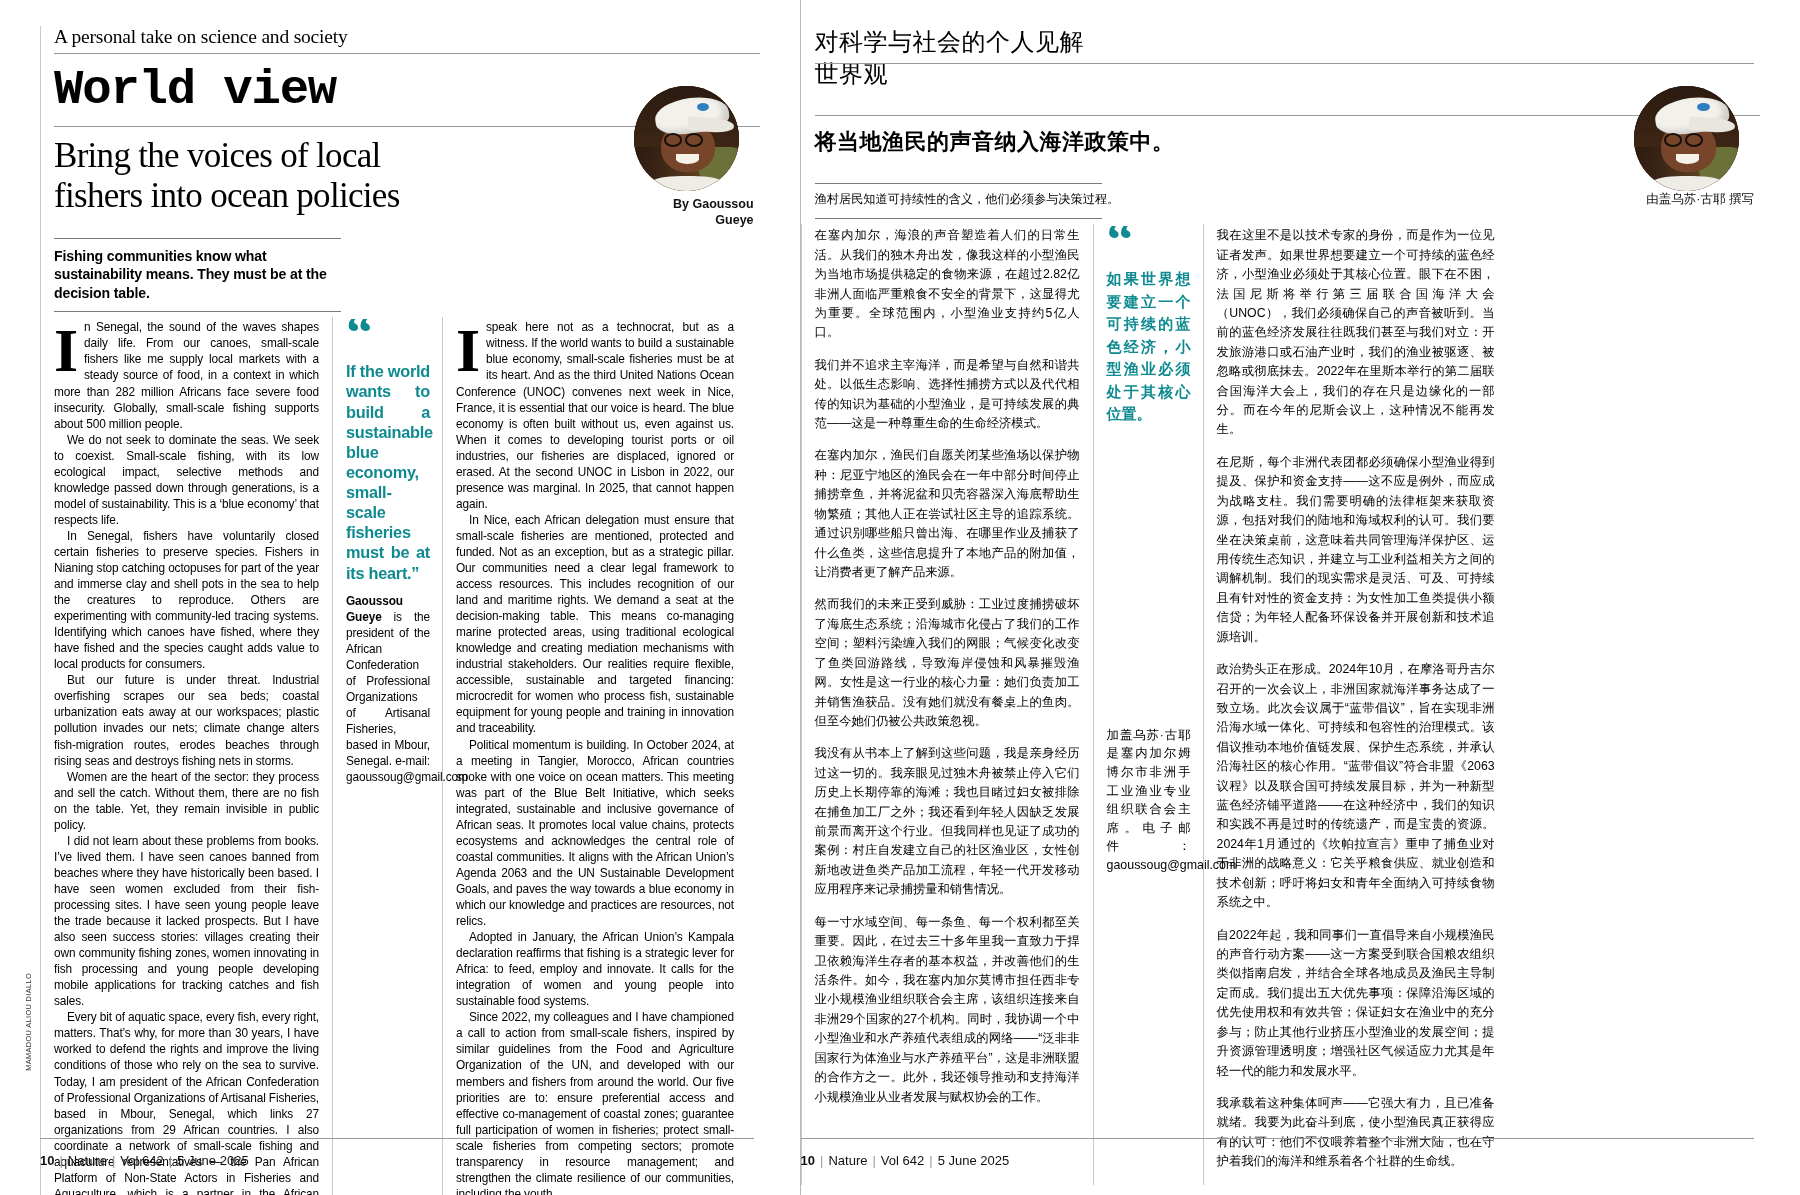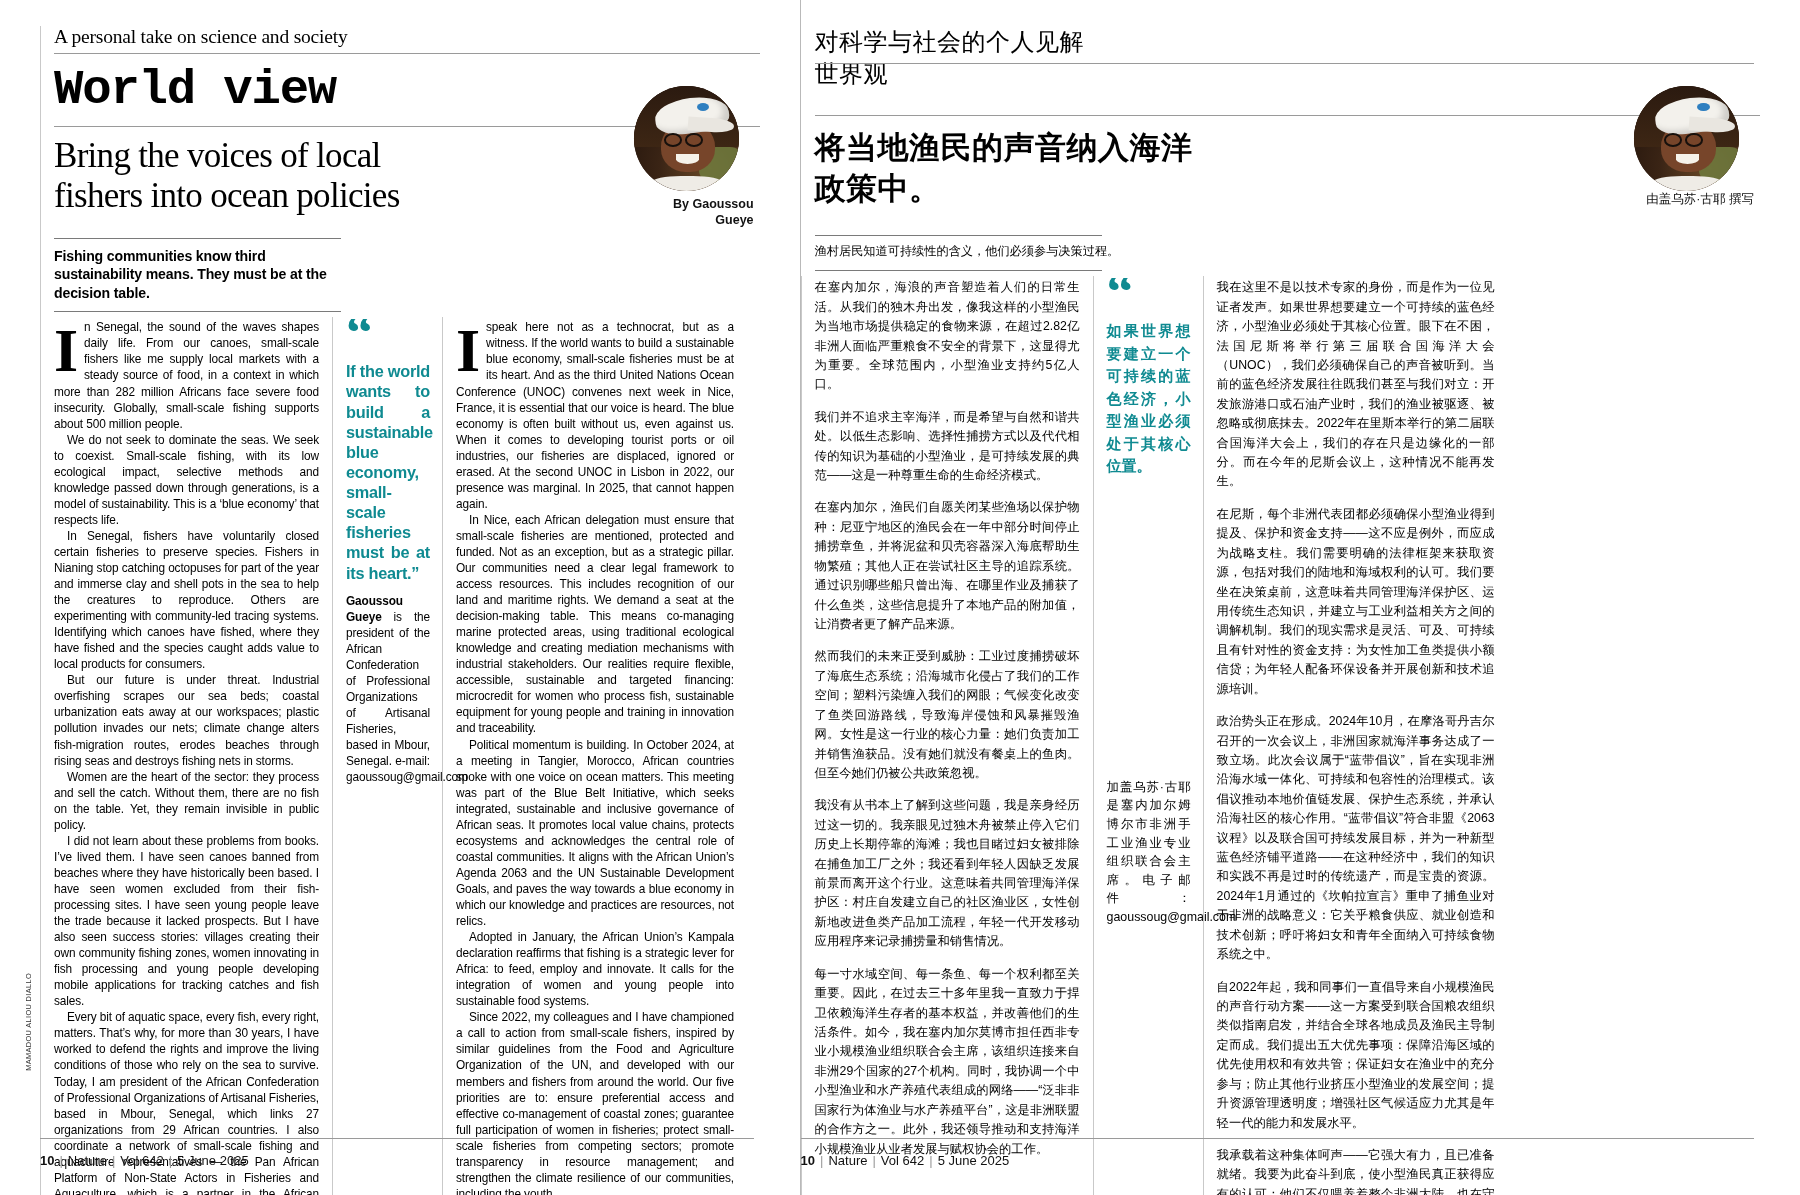--- a/index.html
+++ b/index.html
@@ -151,21 +151,21 @@
   .zh-kicker{
     font-family:"Liberation Sans", sans-serif; font-size:24px;
     line-height:1.32; font-weight:400; letter-spacing:0.5px;
   }
   .zh-masthead{
     font-family:Liberation Sans, sans-serif; font-size:24px;
     line-height:1.32; font-weight:400; letter-spacing:0.5px;
   }
   .zh-headline{
     font-family:"Liberation Sans", sans-serif; font-weight:700;
-    font-size:31px; line-height:1.3; letter-spacing:0.5px;
+    font-size:22px; line-height:1.3; letter-spacing:0.5px;
     padding:12px 0 26px 0; max-width:390px;
   }
   .zh-standfirst{
     font-family:"Liberation Sans", sans-serif; font-size:12.2px;
     line-height:1.5; padding:6px 0 10px 0;
   }
   .zh-col{
     position:relative;
     font-family:"Liberation Sans", sans-serif;
     font-size:12.3px; line-height:1.58; text-align:justify;
@@ -209,21 +209,21 @@
         <div class="ph-glass-l"></div>
           <div class="ph-glass-r"></div>
         <div class="ph-smile"></div>
           <div class="ph-shirt"></div>
       </div>
       <div class="byline">By Gaoussou Gueye</div>
     </div>
 
     <div style="padding-left:14px;">
       <div class="rule-mid" style="width:287px;"></div>
-      <div class="standfirst">Fishing communities know third sustainability means. They must be at the decision table.</div>
+      <div class="standfirst">Fishing communities know what sustainability means. They must be at the decision table.</div>
       <div class="rule-mid" style="width:287px;"></div>
     </div>
 
     <div class="cols">
 
       <div class="col c1">
         <div class="vrule"></div>
         <div style="padding-left:14px;">
           <p class="first">In Senegal, the sound of the waves shapes daily life. From our canoes, small-scale fishers like me supply local markets with a steady source of food, in a context in which more than 282 million Africans face severe food insecurity. Globally, small-scale fishing supports about 500 million people.</p>
           <p>We do not seek to dominate the seas. We seek to coexist. Small-scale fishing, with its low ecological impact, selective methods and knowledge passed down through generations, is a model of sustainability. This is a ‘blue economy’ that respects life.</p>
@@ -306,21 +306,21 @@
 
     <div class="cols">
 
       <div class="zh-col zc1">
         <div class="vrule"></div>
         <div style="padding-left:14px;">
           <p>在塞内加尔，海浪的声音塑造着人们的日常生活。从我们的独木舟出发，像我这样的小型渔民为当地市场提供稳定的食物来源，在超过2.82亿非洲人面临严重粮食不安全的背景下，这显得尤为重要。全球范围内，小型渔业支持约5亿人口。</p>
           <p>我们并不追求主宰海洋，而是希望与自然和谐共处。以低生态影响、选择性捕捞方式以及代代相传的知识为基础的小型渔业，是可持续发展的典范——这是一种尊重生命的生命经济模式。</p>
           <p>在塞内加尔，渔民们自愿关闭某些渔场以保护物种：尼亚宁地区的渔民会在一年中部分时间停止捕捞章鱼，并将泥盆和贝壳容器深入海底帮助生物繁殖；其他人正在尝试社区主导的追踪系统。通过识别哪些船只曾出海、在哪里作业及捕获了什么鱼类，这些信息提升了本地产品的附加值，让消费者更了解产品来源。</p>
           <p>然而我们的未来正受到威胁：工业过度捕捞破坏了海底生态系统；沿海城市化侵占了我们的工作空间；塑料污染缠入我们的网眼；气候变化改变了鱼类回游路线，导致海岸侵蚀和风暴摧毁渔网。女性是这一行业的核心力量：她们负责加工并销售渔获品。没有她们就没有餐桌上的鱼肉。但至今她们仍被公共政策忽视。</p>
-          <p>我没有从书本上了解到这些问题，我是亲身经历过这一切的。我亲眼见过独木舟被禁止停入它们历史上长期停靠的海滩；我也目睹过妇女被排除在捕鱼加工厂之外；我还看到年轻人因缺乏发展前景而离开这个行业。这意味着共同管理海洋保护区：村庄自发建立自己的社区渔业区，女性创新地改进鱼类产品加工流程，年轻一代开发移动应用程序来记录捕捞量和销售情况。</p>
+          <p>我没有从书本上了解到这些问题，我是亲身经历过这一切的。我亲眼见过独木舟被禁止停入它们历史上长期停靠的海滩；我也目睹过妇女被排除在捕鱼加工厂之外；我还看到年轻人因缺乏发展前景而离开这个行业。但我同样也见证了成功的案例：村庄自发建立自己的社区渔业区，女性创新地改进鱼类产品加工流程，年轻一代开发移动应用程序来记录捕捞量和销售情况。</p>
           <p>每一寸水域空间、每一条鱼、每一个权利都至关重要。因此，在过去三十多年里我一直致力于捍卫依赖海洋生存者的基本权益，并改善他们的生活条件。如今，我在塞内加尔莫博市担任西非专业小规模渔业组织联合会主席，该组织连接来自非洲29个国家的27个机构。同时，我协调一个中小型渔业和水产养殖代表组成的网络——“泛非非国家行为体渔业与水产养殖平台”，这是非洲联盟的合作方之一。此外，我还领导推动和支持海洋小规模渔业从业者发展与赋权协会的工作。</p>
         </div>
       </div>
 
       <div class="zh-col zc2">
         <div class="vrule"></div>
         <div style="padding-left:1px;">
           <span class="quote-mark">“</span>
           <div class="zh-pullquote">如果世界想要建立一个可持续的蓝色经济，小型渔业必须处于其核心位置。</div>
           <div class="bio-zh" style="margin-top:300px;">加盖乌苏·古耶是塞内加尔姆博尔市非洲手工业渔业专业组织联合会主席。电子邮件： gaoussoug@gmail.com</div>

